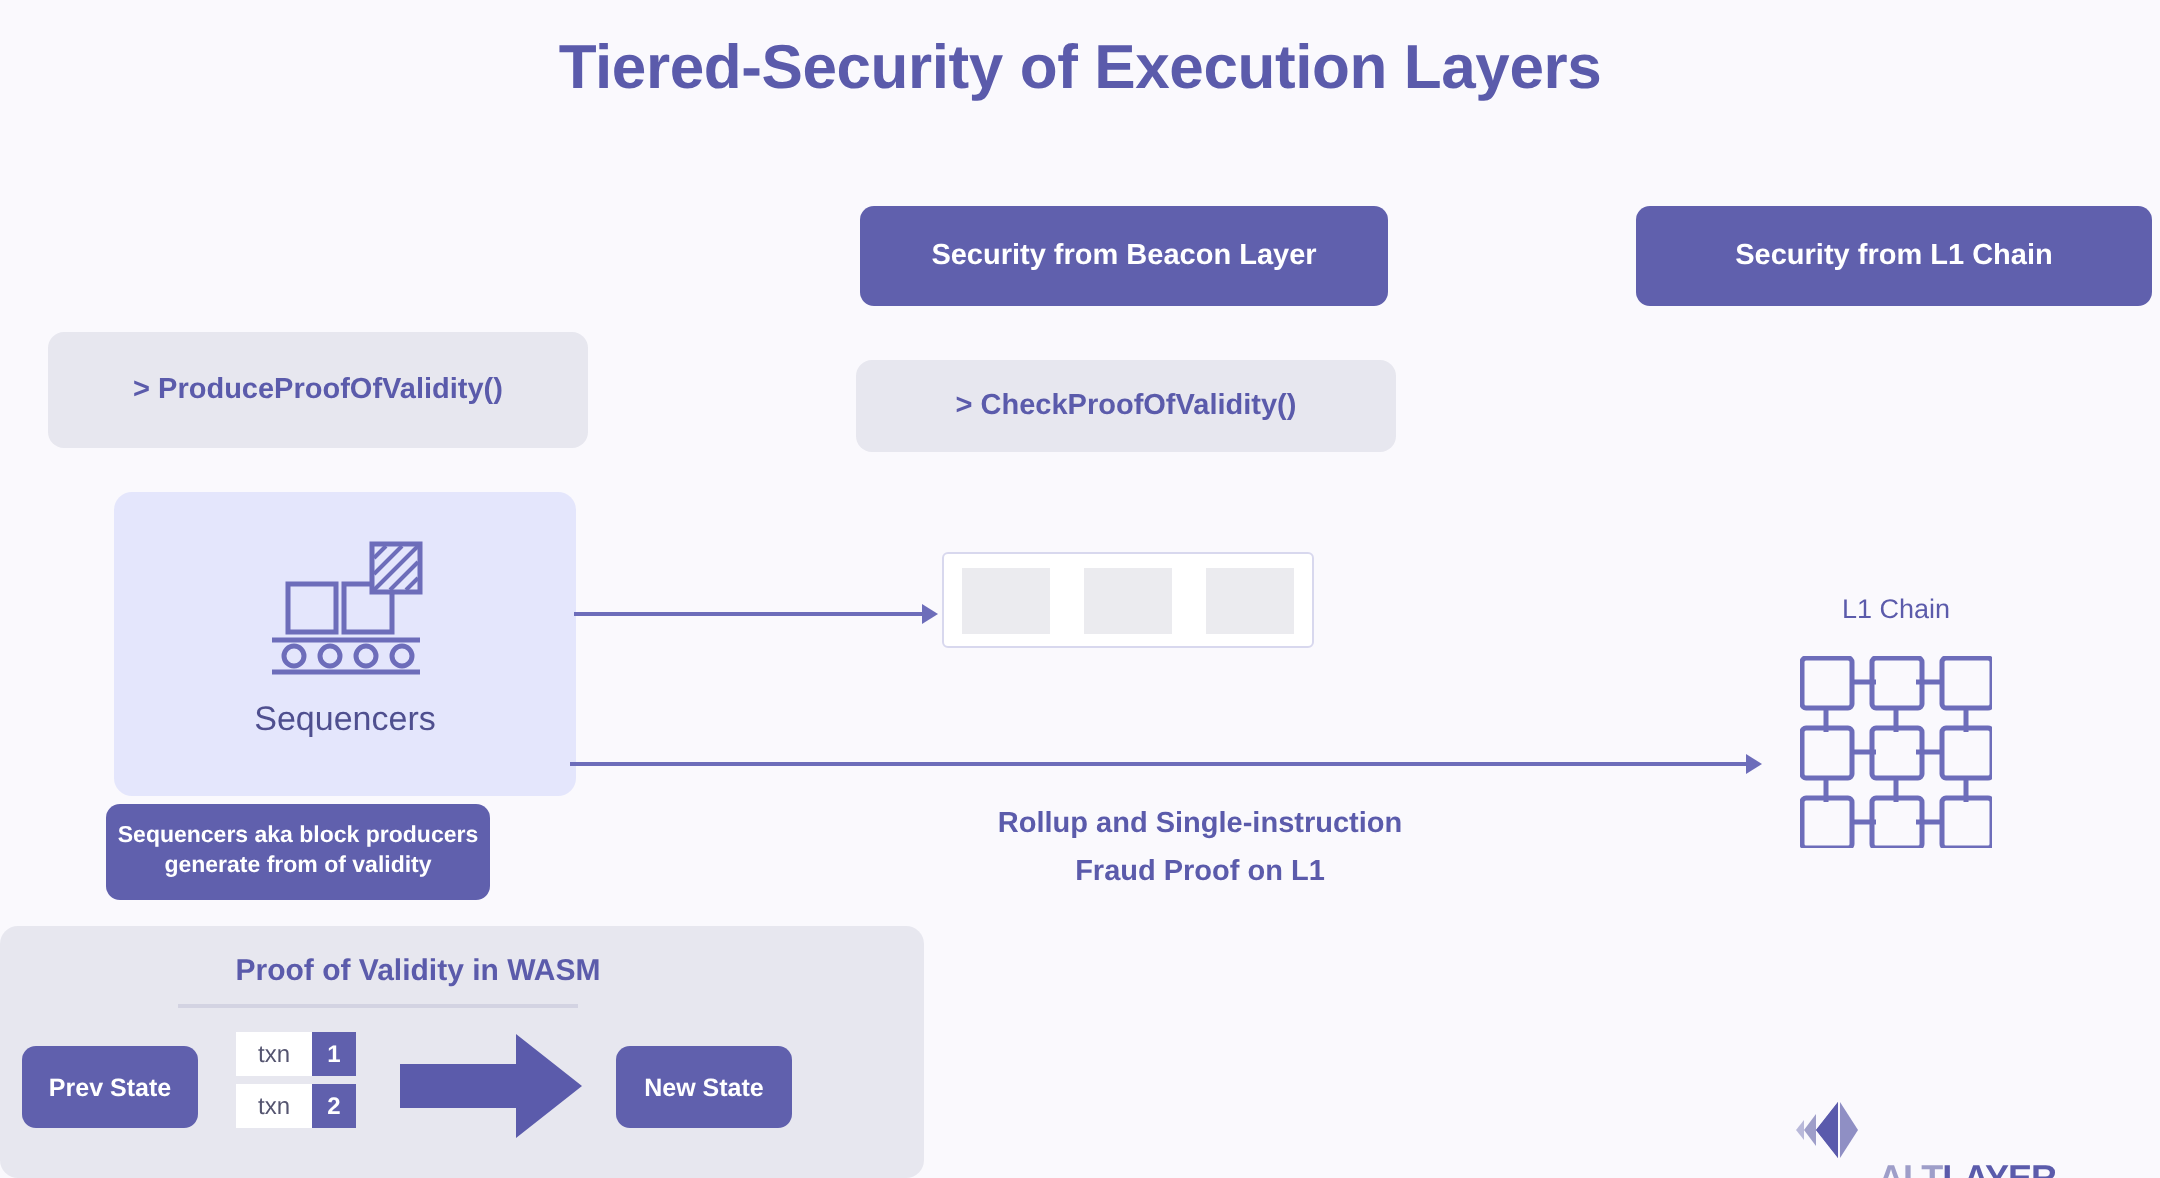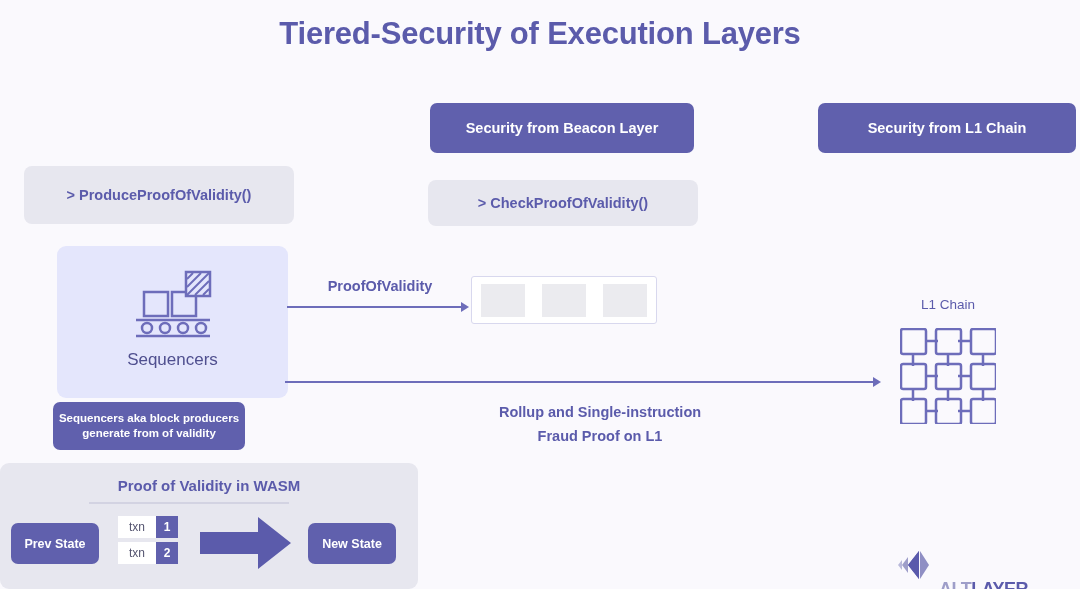--- a/index.html
+++ b/index.html
@@ -221,20 +221,21 @@
 
   
   #wasm-panel {
     position: absolute;
     left: 0px;
     top: 463px;
     width: 418px;
     height: 126px;
     background: #e7e7ef;
     border-radius: 9px;
+    padding-left: 44px;
   }
   #wasm-title {
     position: absolute;
     left: 0;
     top: 14px;
     width: 418px;
     text-align: center;
     font-size: 15px;
     font-weight: bold;
     color: #5b5bab;
@@ -352,21 +353,20 @@
       </svg>
     </div>
     <div id="sequencer-label">Sequencers</div>
   </div>
 
   <div id="sequencer-caption">
     <span>Sequencers aka block producers</span>
     <span>generate from of validity</span>
   </div>
 
-  <div id="arrow1-label">ProofOfValidity</div>
   <div class="arrow-line" id="arrow1-line"></div>
   <div class="arrow-head" id="arrow1-head"></div>
 
   <div id="beacon-box">
     <div class="beacon-block"></div>
     <div class="beacon-block"></div>
     <div class="beacon-block"></div>
   </div>
 
   <div class="arrow-line" id="arrow2-line"></div>

